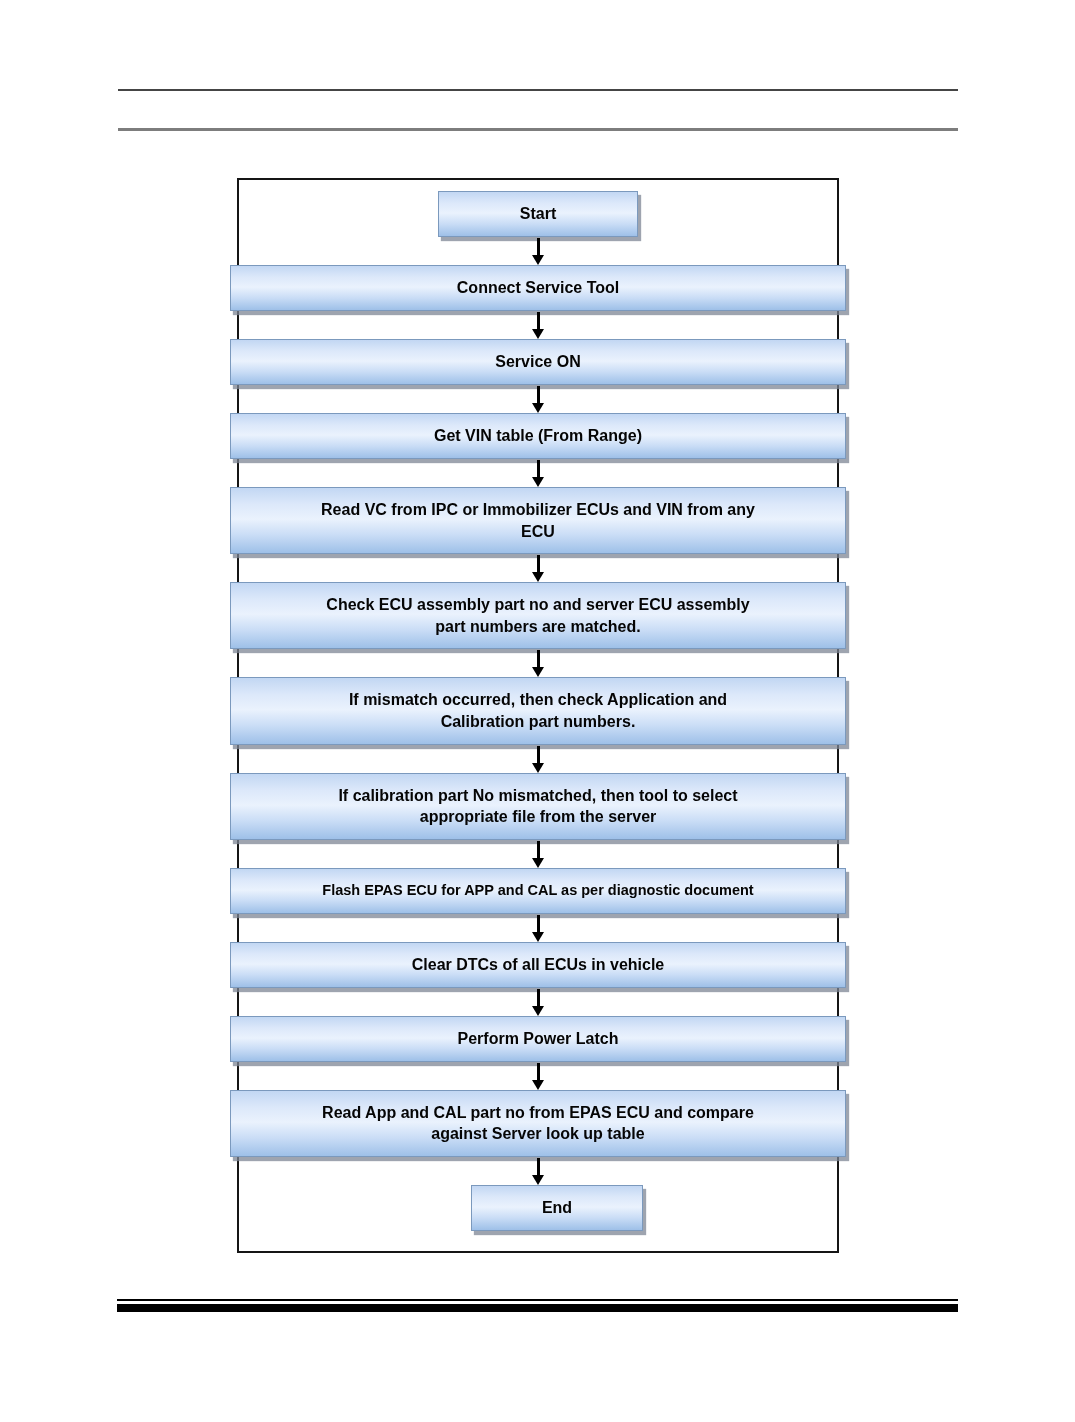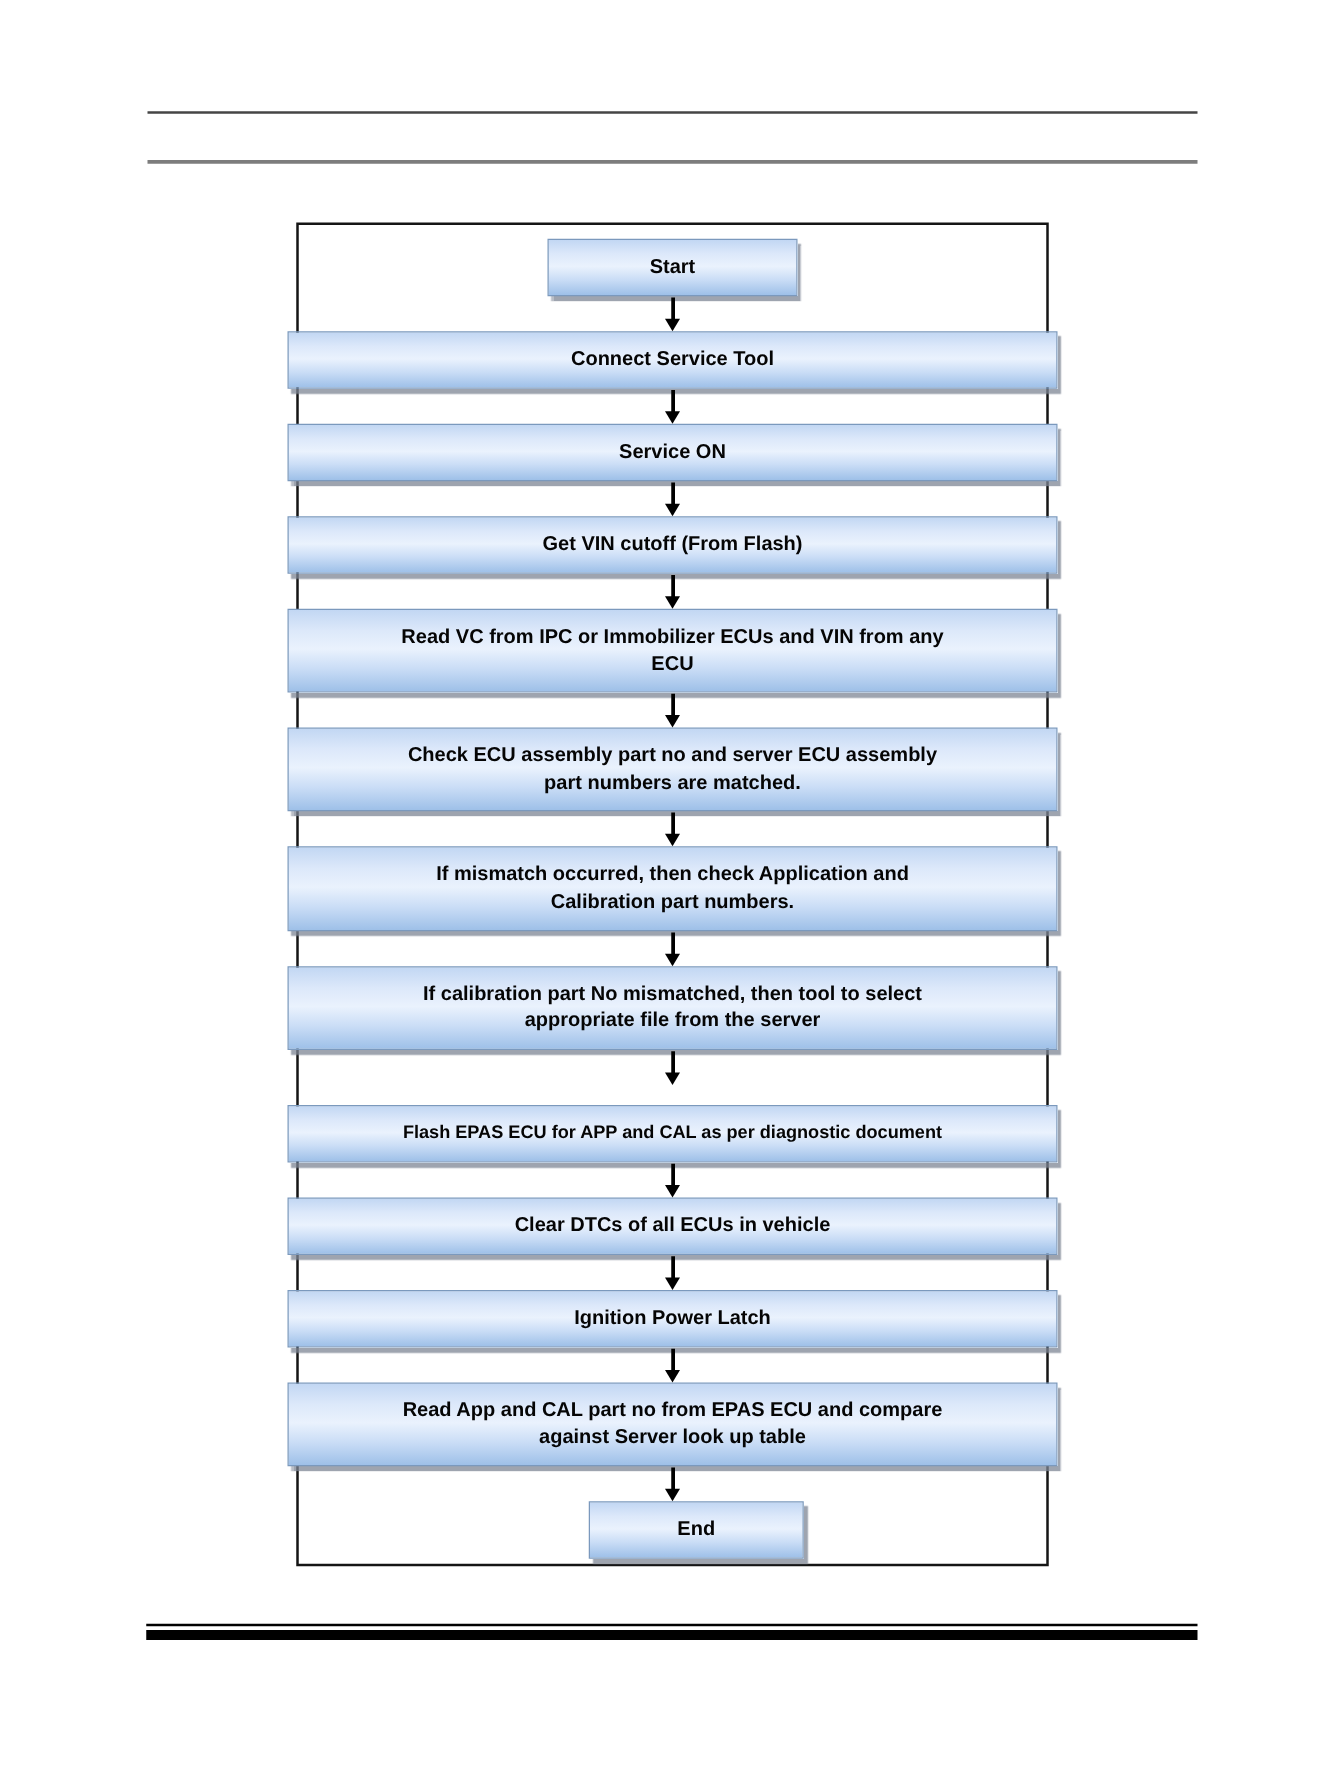--- a/index.html
+++ b/index.html
@@ -60,21 +60,21 @@
       #dce8fa 25%,
       #eaf2fd 48%,
       #caddf6 72%,
       #9ec0e8 100%);
     box-shadow: 3px 4px 1px rgba(125, 134, 148, 0.75);
     flex-shrink: 0;
   }
   .node span { white-space: pre-line; }
   .terminal-start { width: 200px; }
   .terminal-end   { width: 172px; margin-left: 38px; }
-  .compact { font-size: 14.5px; margin-top: 16px; }
+  .compact { font-size: 14.5px; }
 
   .arrow {
     position: relative;
     z-index: 2;
     width: 18px;
     height: 28px;
     display: flex;
     flex-direction: column;
     align-items: center;
     flex-shrink: 0;
@@ -111,21 +111,21 @@
           <span>Connect Service Tool</span>
         </div><div class="arrow">
           <div class="shaft"></div>
           <div class="head"></div>
         </div><div class="node">
           <span>Service ON</span>
         </div><div class="arrow">
           <div class="shaft"></div>
           <div class="head"></div>
         </div><div class="node">
-          <span>Get VIN cutoff (From Flash)</span>
+          <span>Get VIN table (From Range)</span>
         </div><div class="arrow">
           <div class="shaft"></div>
           <div class="head"></div>
         </div><div class="node">
           <span>Read VC from IPC or Immobilizer ECUs and VIN from any
 ECU</span>
         </div><div class="arrow">
           <div class="shaft"></div>
           <div class="head"></div>
         </div><div class="node">
@@ -150,21 +150,21 @@
           <span>Flash EPAS ECU for APP and CAL as per diagnostic document</span>
         </div><div class="arrow">
           <div class="shaft"></div>
           <div class="head"></div>
         </div><div class="node">
           <span>Clear DTCs of all ECUs in vehicle</span>
         </div><div class="arrow">
           <div class="shaft"></div>
           <div class="head"></div>
         </div><div class="node">
-          <span>Ignition Power Latch</span>
+          <span>Perform Power Latch</span>
         </div><div class="arrow">
           <div class="shaft"></div>
           <div class="head"></div>
         </div><div class="node">
           <span>Read App and CAL part no from EPAS ECU and compare
 against Server look up table</span>
         </div><div class="arrow">
           <div class="shaft"></div>
           <div class="head"></div>
         </div><div class="node terminal-end">

